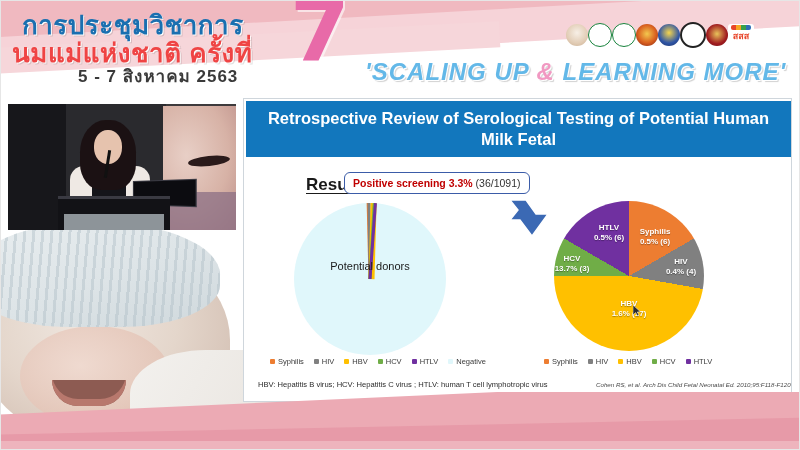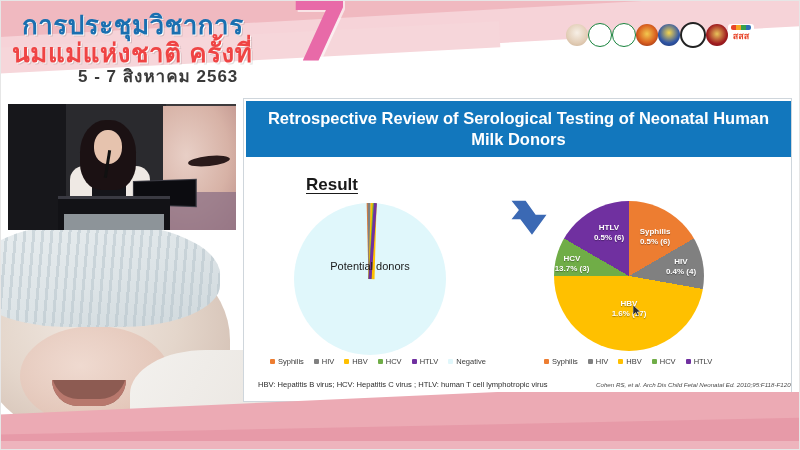--- a/index.html
+++ b/index.html
@@ -158,20 +158,23 @@
   <div class="header">
     <div class="hdr-pink-a"></div>
     <div class="hdr-pink-b"></div>
     <div class="hdr-pink-c"></div>
 
     <div class="big7">7</div>
     <div class="thai1">การประชุมวิชาการ</div>
     <div class="thai2">นมแม่แห่งชาติ ครั้งที่</div>
     <div class="thai-date">5 - 7 สิงหาคม 2563</div>
 
+    <div class="tagline">
+      <span>'SCALING UP </span><span class="amp">&amp;</span><span> LEARNING MORE'</span>
+    </div>
 
     <div class="logos">
       <span class="logo lg1"></span>
       <span class="logo lg2"></span>
       <span class="logo lg3"></span>
       <span class="logo lg4"></span>
       <span class="logo lg5"></span>
       <span class="logo lg6"></span>
       <span class="logo lg7"></span>
       <span class="lg8">
@@ -193,24 +196,28 @@
     <div class="v-hair"></div>
     <div class="v-face"></div>
     <div class="v-mic"></div>
     <div class="v-laptop"></div>
     <div class="v-podium"></div>
     <div class="v-podium-b"></div>
   </div>
 
   <div class="slide">
 
-    <div class="slide-title">Retrospective Review of Serological Testing of Neonatal Human Milk Donors</div>
+    <div class="slide-title">Retrospective Review of Serological Testing of Potential Human Milk Fetal</div>
 
     <div class="result-label">Result</div>
 
+    <div class="callout">
+      <span class="k">Positive screening 3.3%</span>
+      <span class="v">(36/1091)</span>
+    </div>
 
 
     <svg class="arrow" viewBox="0 0 46 46">
       <polygon points="4,6 20,6 30,20 42,20 26,42 14,26 4,26 12,16" fill="#3b69b4" stroke="#ffffff" stroke-width="1.4"></polygon>
     </svg>
 
     <div class="pie-left">
       <div class="sliver" style="transform:rotate(-1.4deg)">
           <div class="sv" style="background:#ed7d31"></div>
         </div>

